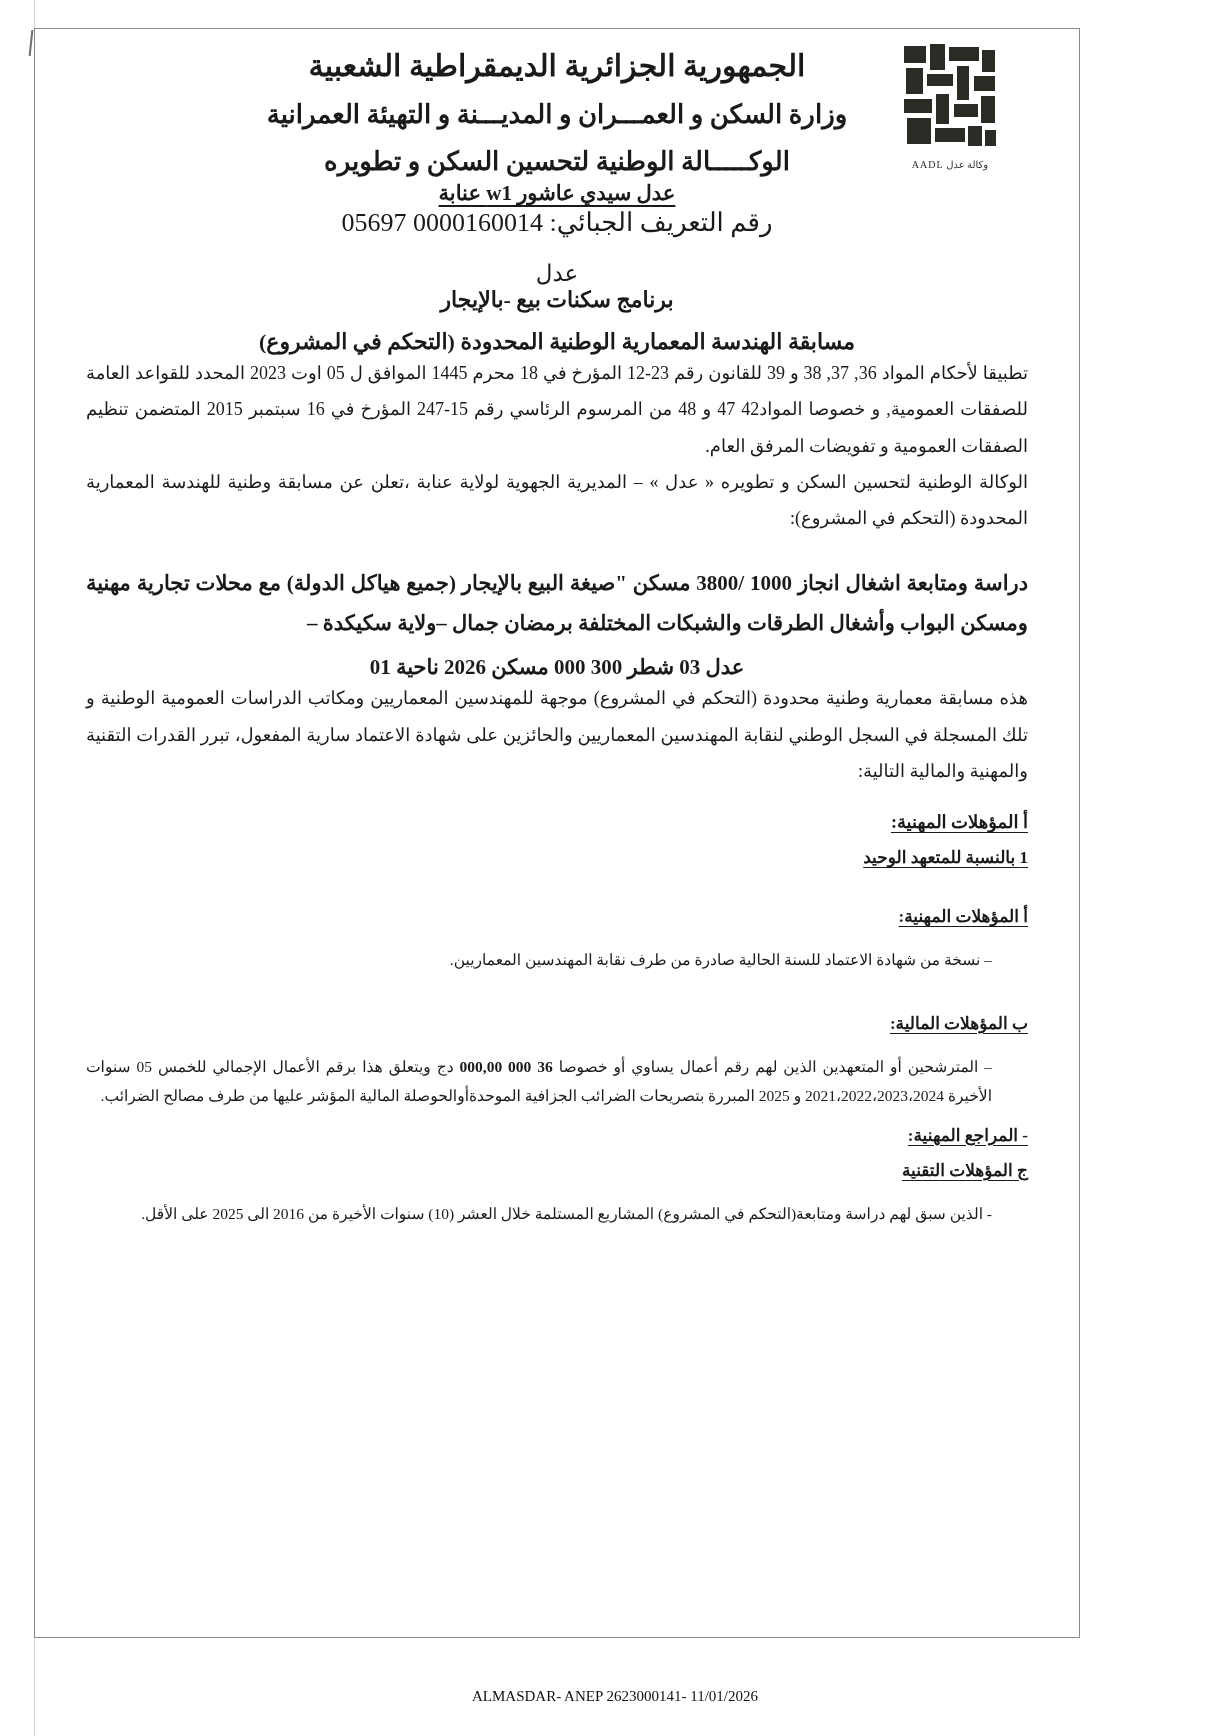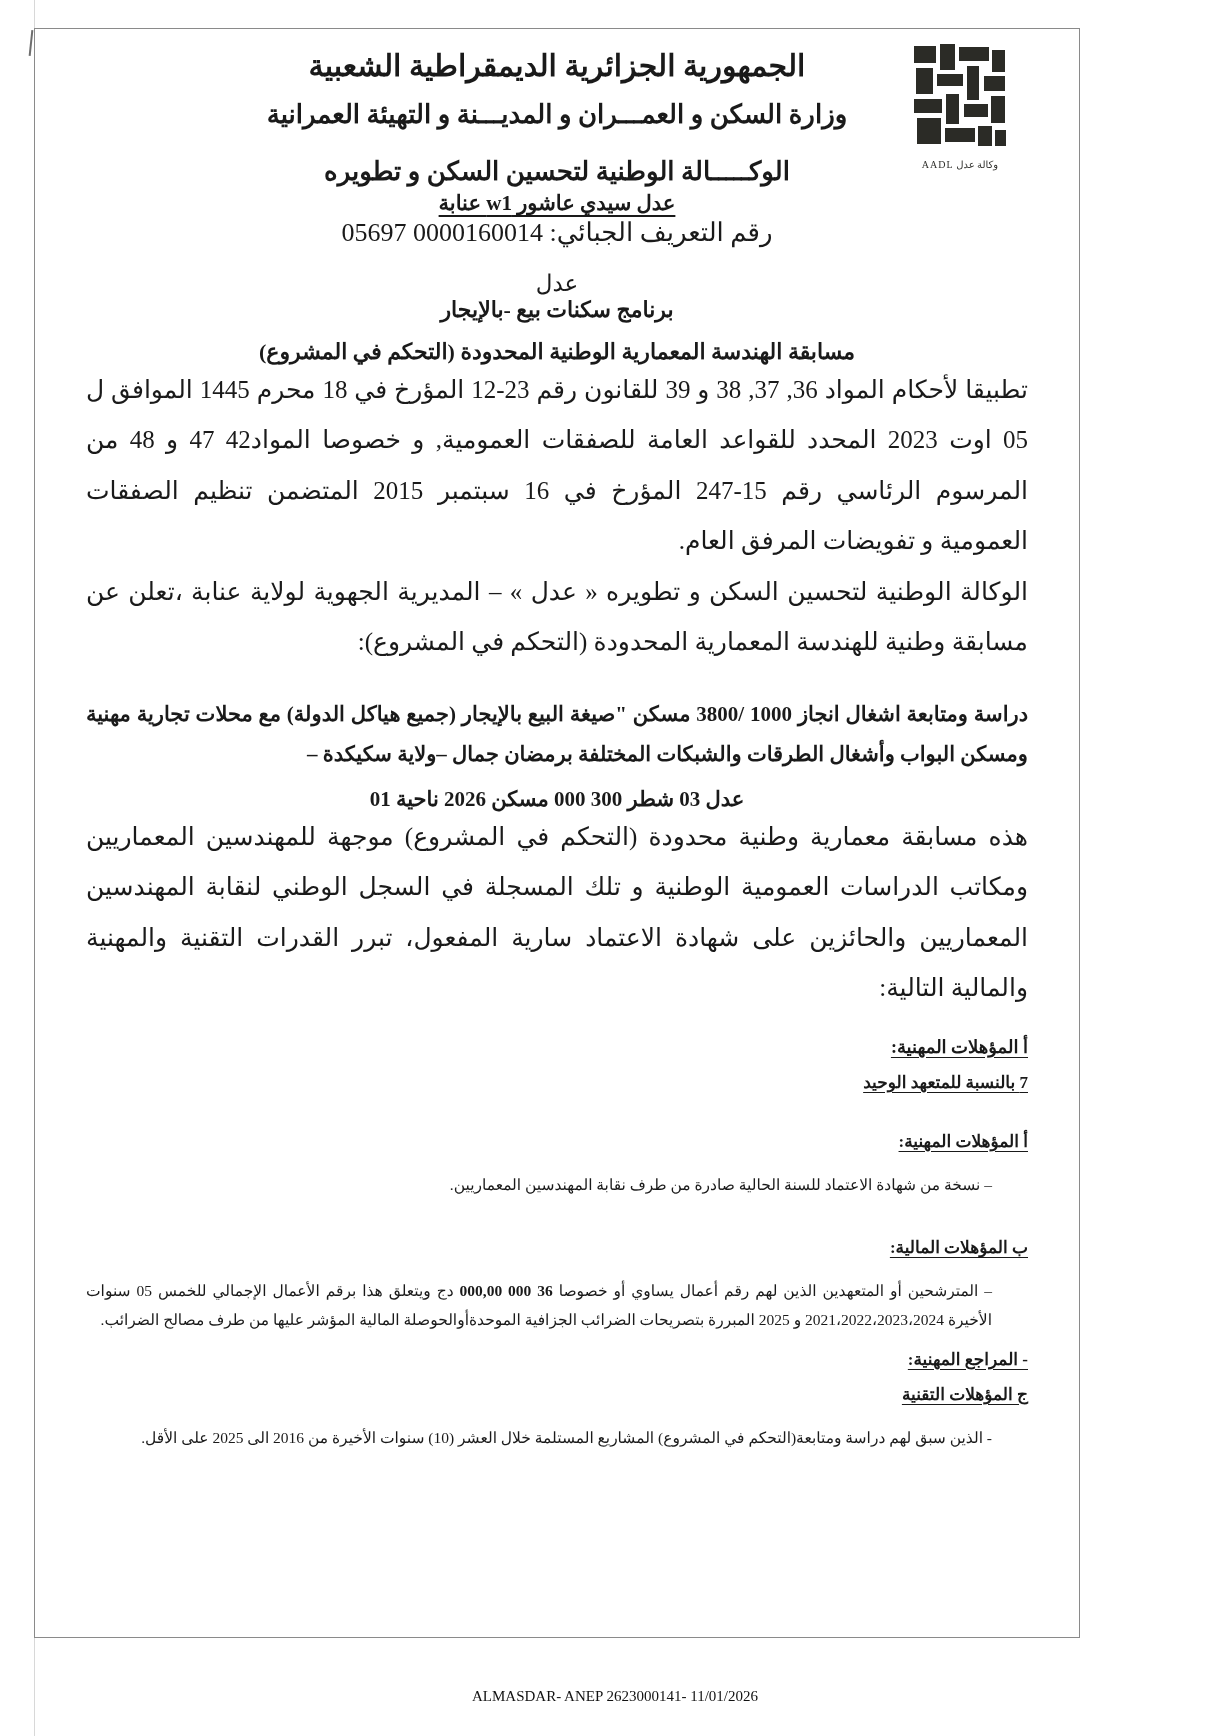--- a/index.html
+++ b/index.html
@@ -66,21 +66,21 @@
     text-align: right;
   }
 
   
   .masthead {
     position: relative;
     min-height: 168px;
   }
   .logo-wrap {
     position: absolute;
-    right: 8px;
+    right: 18px;
     top: 8px;
     width: 120px;
     text-align: center;
   }
   .logo-mark {
     width: 96px;
     height: 112px;
     margin: 0 auto;
     position: relative;
   }
@@ -109,21 +109,21 @@
   .head-l2 {
     font-size: 26px;
     font-weight: bold;
     line-height: 1.45;
     margin-top: 10px;
   }
   .head-l3 {
     font-size: 26px;
     font-weight: bold;
     line-height: 1.45;
-    margin-top: 20px;
+    margin-top: 10px;
   }
   .head-l4 {
     font-size: 21px;
     font-weight: bold;
     margin-top: 0;
     text-decoration: underline;
     text-underline-offset: 5px;
   }
 
   
@@ -149,21 +149,21 @@
     margin-top: 16px;
   }
   .comp-num {
     font-size: 20px;
     font-weight: bold;
     margin-top: 14px;
   }
 
   
   p.body {
-    font-size: 25px;
+    font-size: 18px;
     line-height: 2.02;
     margin: 0;
     text-align: justify;
     text-justify: inter-word;
   }
   .p-legal { margin-top: 30px; }
   .p-announce { margin-top: 22px; }
   .p-scope { margin-top: 20px; }
 
   
@@ -285,21 +285,21 @@
 
   <p class="body p-announce">الوكالة الوطنية لتحسين السكن و تطويره  « عدل » – المديرية الجهوية  لولاية  عنابة ،تعلن عن مسابقة وطنية للهندسة المعمارية المحدودة (التحكم في المشروع):</p>
 
   <div class="project-block">دراسة ومتابعة اشغال انجاز 1000 /3800 مسكن "صيغة البيع بالإيجار (جميع هياكل الدولة) مع محلات تجارية مهنية ومسكن البواب وأشغال الطرقات والشبكات المختلفة برمضان جمال –ولاية سكيكدة –</div>
   <div class="project-prog">عدل 03 شطر 300 000 مسكن 2026 ناحية 01</div>
 
   <p class="body p-scope">هذه مسابقة معمارية وطنية محدودة (التحكم في المشروع) موجهة للمهندسين المعماريين ومكاتب الدراسات العمومية الوطنية و تلك المسجلة في السجل الوطني لنقابة المهندسين المعماريين والحائزين على شهادة الاعتماد سارية المفعول، تبرر  القدرات التقنية والمهنية والمالية التالية:</p>
 
   <div class="sec-head">أ المؤهلات المهنية:</div>
 
-  <div class="sec-head-sm">7 بالنسبة للمتعهد الوحيد</div>
+  <div class="sec-head-sm">1 بالنسبة للمتعهد الوحيد</div>
 
   <div class="sec-head-sm sec-head-gap">أ المؤهلات المهنية:</div>
 
   <div class="bullet-line">– نسخة من شهادة الاعتماد للسنة الحالية صادرة من طرف نقابة المهندسين المعماريين.</div>
 
   <div class="sec-head-sm sec-head-gap">ب المؤهلات المالية:</div>
 
   <div class="bullet-line">
     <span>– المترشحين أو المتعهدين الذين لهم رقم أعمال يساوي أو خصوصا</span>
     <span class="amount">36 000 000,00</span>

